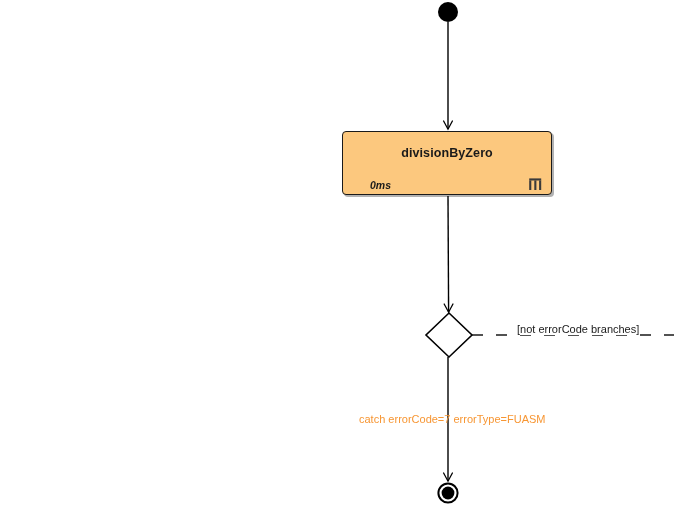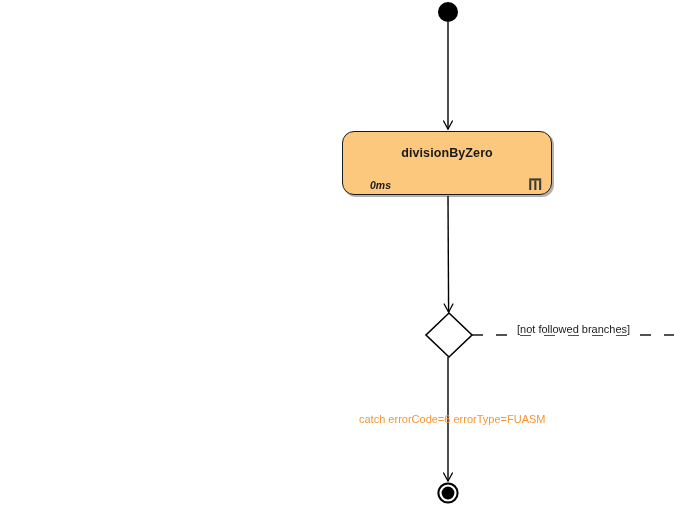--- a/index.html
+++ b/index.html
@@ -27,21 +27,21 @@
 
   
   .activity-node {
     position: absolute;
     left: 342px;
     top: 131px;
     width: 210px;
     height: 64px;
     box-sizing: border-box;
     border: 1.4px solid #1a1a1a;
-    border-radius: 12px;
+    border-radius: 4px;
     background: #fcc87e;
     box-shadow: 2px 2px 0 rgba(0,0,0,0.30);
   }
   .activity-title {
     position: absolute;
     left: 0;
     right: 0;
     top: 14px;
     text-align: center;
     font-size: 12.5px;
@@ -121,17 +121,17 @@
     <div class="activity-marker">
       <svg viewBox="0 0 15 15" xmlns="http://www.w3.org/2000/svg" width="15" height="15">
         <rect x="1.2" y="3.4" width="2.1" height="9.6" fill="#3a3a3a"></rect>
         <rect x="6.3" y="3.4" width="2.1" height="9.6" fill="#3a3a3a"></rect>
         <rect x="11.1" y="3.4" width="2.1" height="9.6" fill="#3a3a3a"></rect>
         <rect x="1.2" y="1.4" width="12" height="2.1" fill="#3a3a3a"></rect>
       </svg>
     </div>
   </div>
 
-  <div class="edge-label label-not-followed">[not followed branches]</div>
+  <div class="edge-label label-not-followed">[not errorCode branches]</div>
 
-  <div class="edge-label label-catch">catch errorCode=6 errorType=FUASM</div>
+  <div class="edge-label label-catch">catch errorCode=7 errorType=FUASM</div>
 
 </div>
 
 </body></html>

